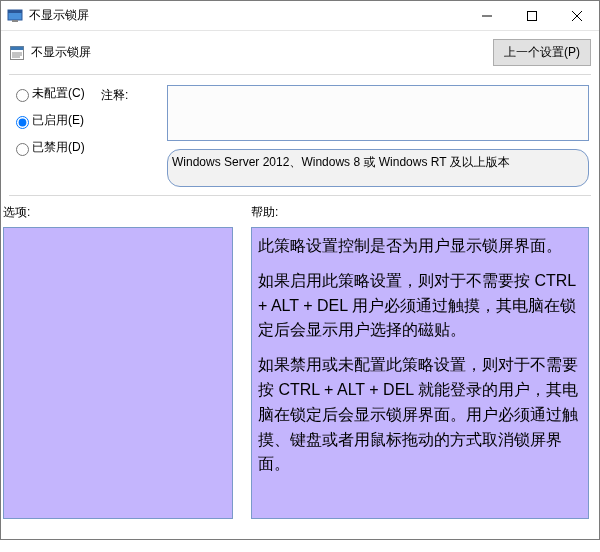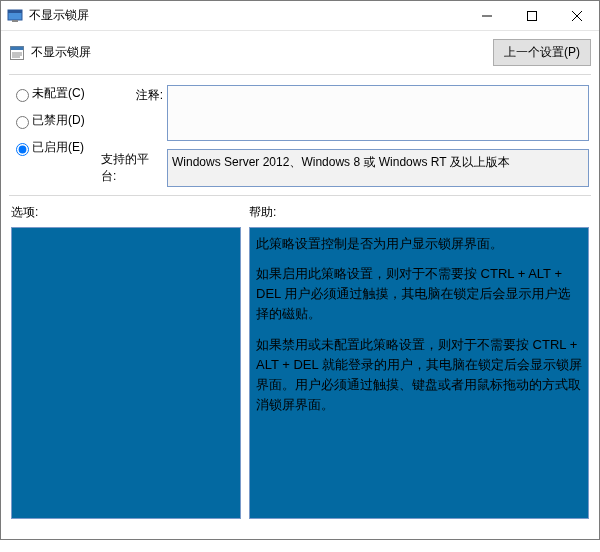--- a/index.html
+++ b/index.html
@@ -114,39 +114,39 @@
     width: 100%;
     resize: none;
     padding: 4px 4px;
     font-family: inherit;
     font-size: 12px;
     background: #fff;
     overflow-y: scroll;
     color: #000;
   }
   .comment-box { grid-column: 3; grid-row: 1; height: 56px; background:#fcfcfc; }
-  .support-box { grid-column: 3; grid-row: 2; height: 38px; background:#f2f2f2; }
+  .support-box { grid-column: 3; grid-row: 2; height: 38px; background:#f2f2f2;border-radius:13px; }
   
   .lower {
     display: grid;
     grid-template-columns: 230px 1fr;
-    column-gap: 8px;
-    padding: 8px 10px 0 10px;
+    column-gap: 18px;
+    padding: 8px 10px 0 2px;
     flex: 1;
     min-height: 0;
   }
   .lower .col-label { margin-bottom: 6px; }
   .options-panel, .help-panel {
     border: 1px solid #7a9ac9;
     height: 292px;
     padding: 6px;
-    font-size: 13px;
+    font-size: 16px;
     line-height: 1.55;
     overflow-y: scroll;
-    background: #0369a1;
+    background: #c4b5fd;
   }
   .help-panel p { margin: 0 0 10px 0; }
   
   .bottom {
     display: flex;
     justify-content: flex-end;
     gap: 6px;
     padding: 8px 10px 10px 10px;
   }
   .bottom .btn.primary {
@@ -212,33 +212,32 @@
 
   <div class="hr-line"></div>
 
   <div class="mid">
     <div class="radio-col">
       <label>
         <input type="radio" name="state" style="">
         <span>未配置(C)</span>
       </label>
       <label>
+        <input type="radio" name="state" checked="" style="">
+        <span>已启用(E)</span>
+      </label>
+      <label>
         <input type="radio" name="state" style="">
         <span>已禁用(D)</span>
       </label>
-      <label>
-        <input type="radio" name="state" checked="" style="">
-        <span>已启用(E)</span>
-      </label>
-    </div>
-
-    <div class="label-cell" style="grid-row:1;text-align:right;">注释:</div>
+    </div>
+
+    <div class="label-cell" style="grid-row:1;">注释:</div>
     <textarea class="textbox comment-box" readonly="" style=""></textarea>
 
-    <div class="label-cell" style="grid-row:2;">支持的平台:</div>
     <textarea class="textbox support-box" readonly="" style="">Windows Server 2012、Windows 8 或 Windows RT 及以上版本</textarea>
   </div>
 
   <div class="hr-line"></div>
 
   <div class="lower">
     <div>
       <div class="col-label">选项:</div>
       <div class="options-panel"></div>
     </div>

